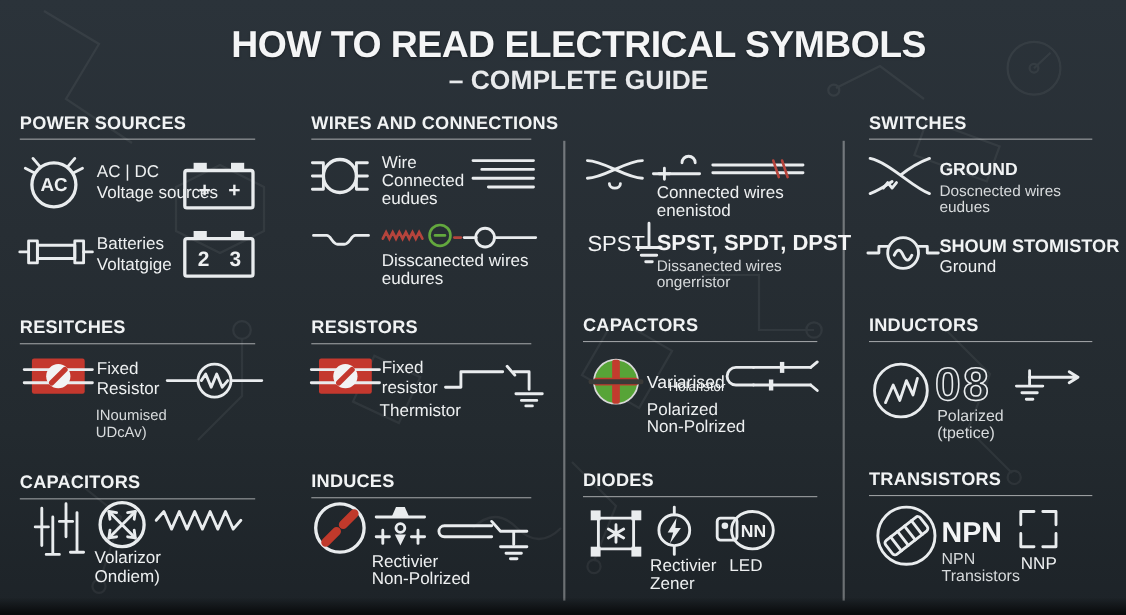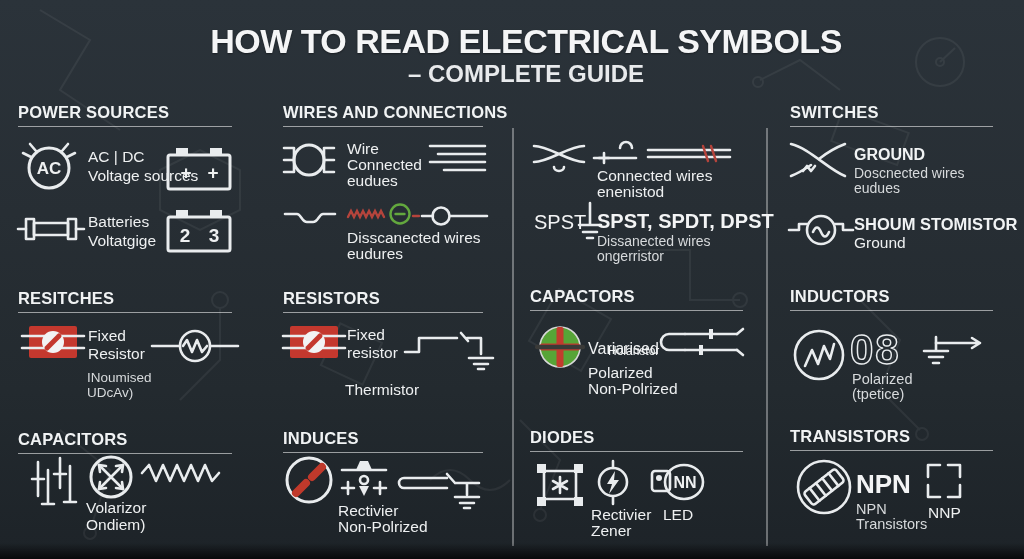--- a/index.html
+++ b/index.html
@@ -181,21 +181,21 @@
   <div class="hr" style="left:283px;top:312px;width:200px;"></div>
 
   <svg class="icon" style="left:283px;top:324px;" width="62" height="36" viewBox="0 0 62 36">
     <rect x="7" y="2" width="48" height="32" rx="2" fill="#c4382e"></rect>
     <path class="st" d="M0,12 h62 M0,24 h62" stroke-width="2.2"></path>
     <circle cx="31" cy="18" r="11" fill="#f2f3f4"></circle>
     <path d="M25,24 L37,12" stroke="#c4382e" stroke-width="5" stroke-linecap="round" fill="none"></path>
   </svg>
   <div class="lbl" style="left:347px;top:327px;">Fixed</div>
   <div class="lbl" style="left:347px;top:345px;">resistor</div>
-  <div class="lbl" style="left:345px;top:366px;margin-top:16px;">Thermistor</div>
+  <div class="lbl" style="left:345px;top:366px;">Thermistor</div>
   <svg class="icon" style="left:405px;top:328px;" width="90" height="46" viewBox="0 0 90 46">
     <path class="st" d="M0,24 h14 M14,24 V10 h38 M56,5 l7,8 M62,10 h14 M76,10 v16" stroke-width="2.4"></path>
     <path class="st" d="M64,30 h24 M69,36 h14 M73,41 h6" stroke-width="2.4"></path>
   </svg>
 
   <div class="hdr" style="left:283px;top:429px;">INDUCES</div>
   <div class="hr" style="left:283px;top:452px;width:200px;"></div>
 
   <svg class="icon" style="left:284px;top:455px;" width="50" height="50" viewBox="0 0 50 50">
     <circle class="stw" cx="25" cy="25" r="22" stroke-width="3.4"></circle>

